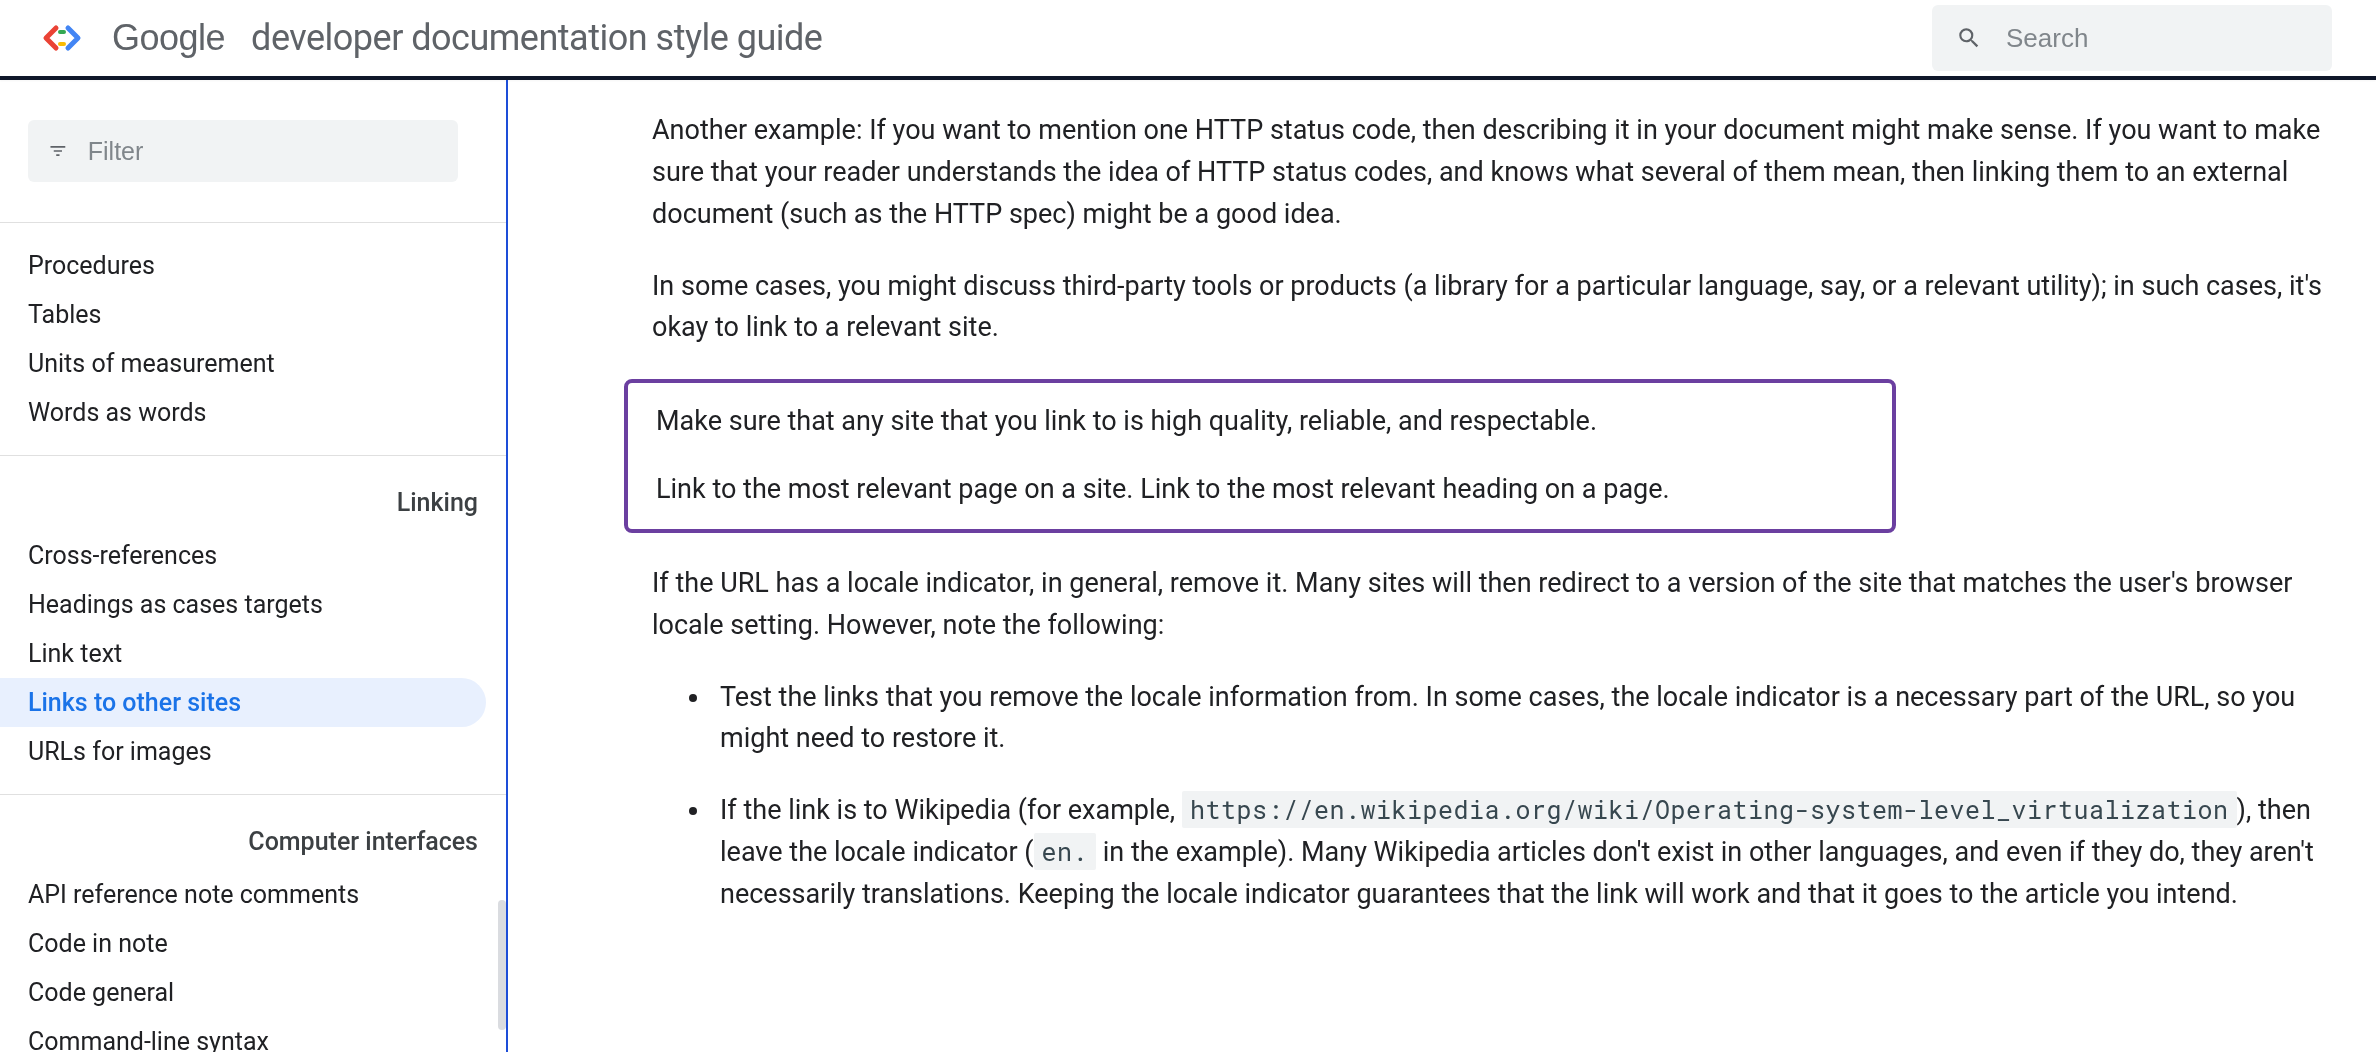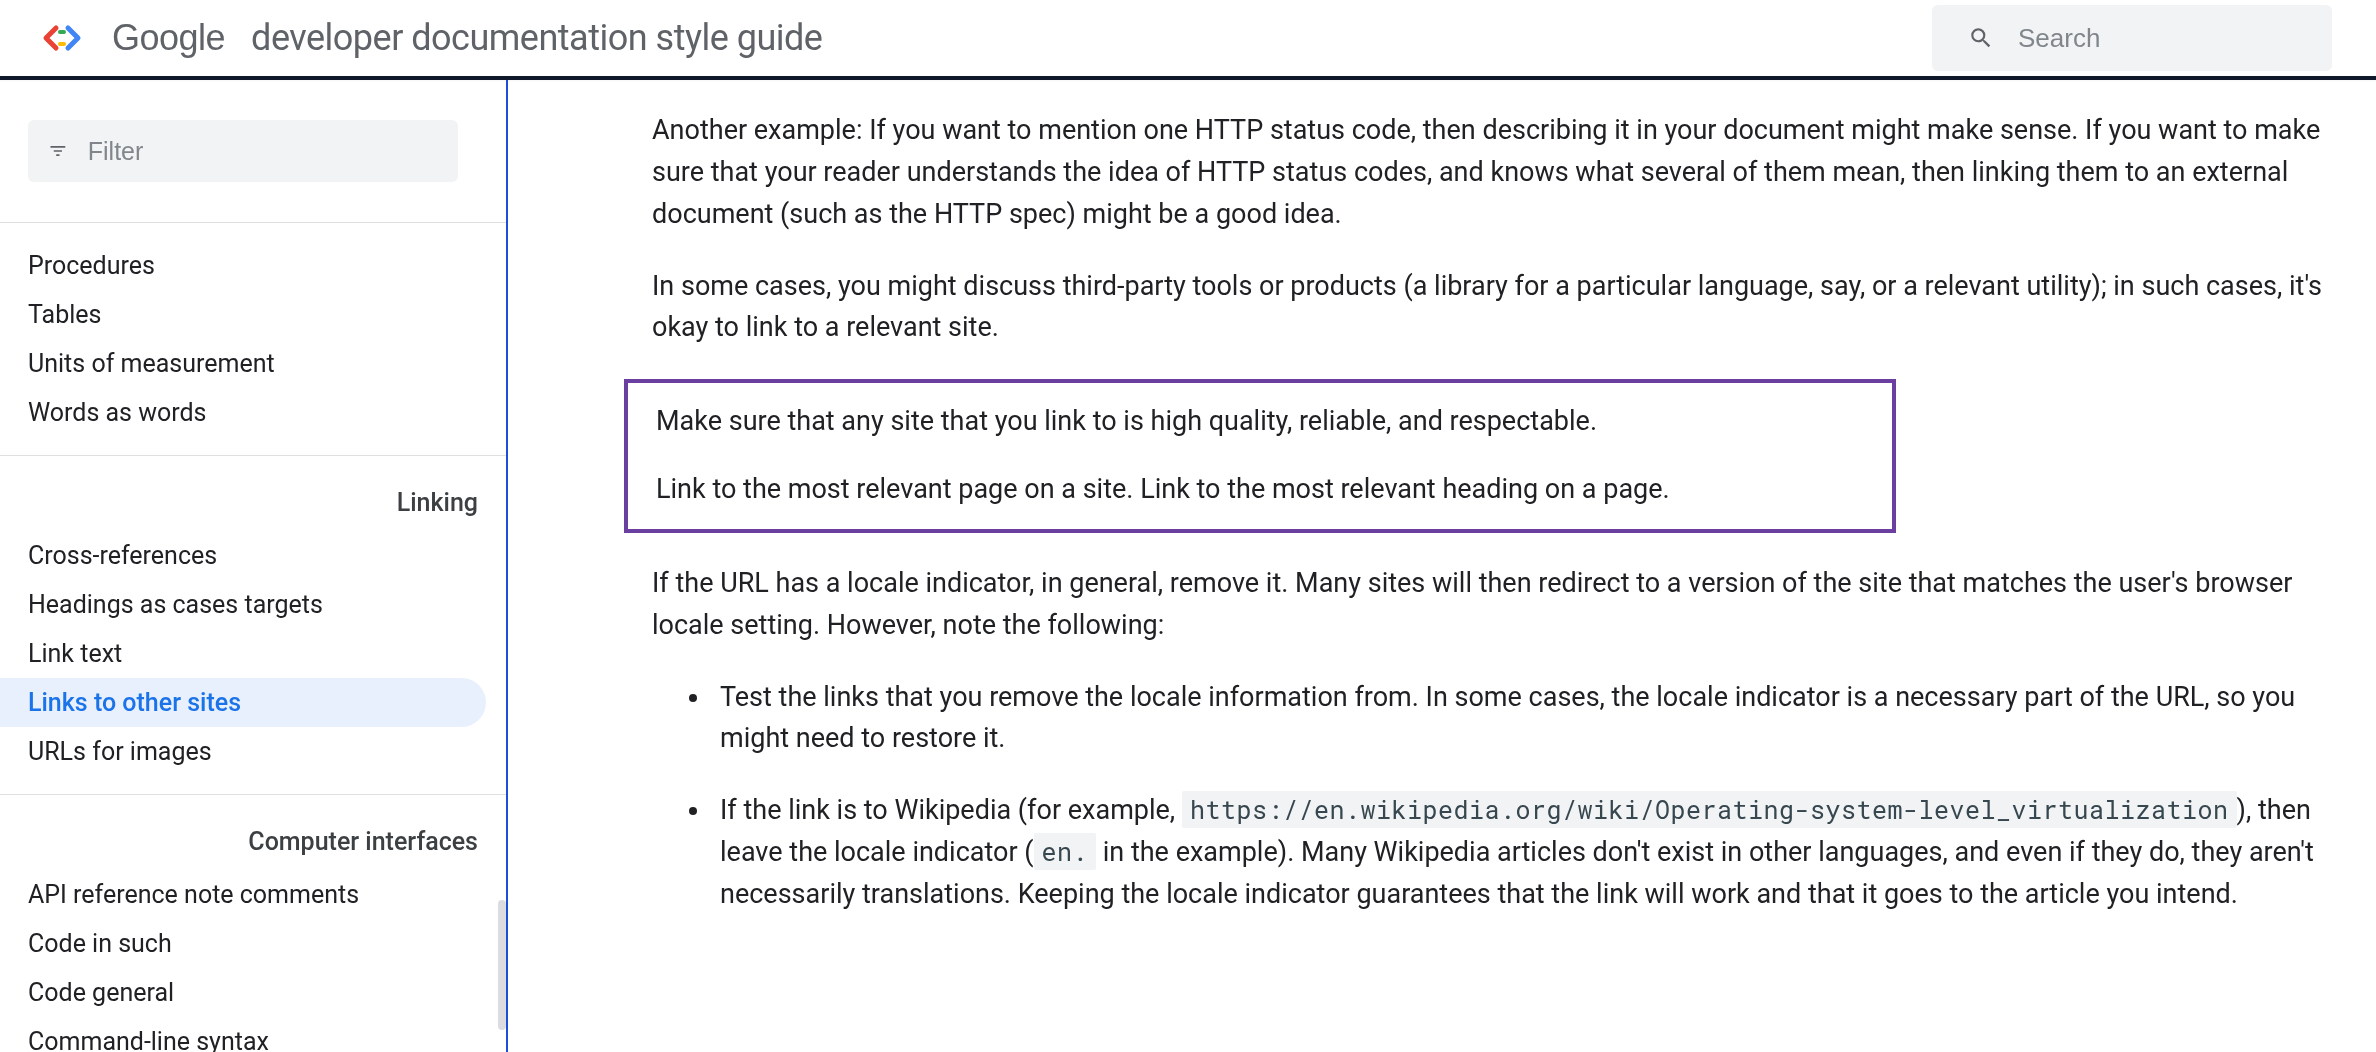--- a/index.html
+++ b/index.html
@@ -46,21 +46,21 @@
     margin-left: 6px;
   }
   .header-spacer { flex: 1; }
   .search-wrap {
     width: 400px;
     height: 66px;
     background: #f1f3f4;
     border-radius: 6px;
     display: flex;
     align-items: center;
-    padding: 0 36px;
+    padding: 0 24px;
     gap: 24px;
     margin-right: 4px;
   }
   .search-wrap svg { flex-shrink: 0; }
   .search-wrap input {
     border: none;
     background: transparent;
     outline: none;
     font-size: 26px;
     color: #5f6368;
@@ -150,21 +150,21 @@
     font-family: "Roboto Mono", ui-monospace, Menlo, Consolas, monospace;
     background: #f1f3f4;
     padding: 2px 8px;
     border-radius: 2px;
     font-size: 25px;
     color: #37474f;
     letter-spacing: 0.5px;
   }
   .highlight-box {
     border: 4px solid #6b3fa0;
-    border-radius: 0;
+    border-radius: 8px;
     padding: 18px 28px;
     margin: 0 0 30px -28px;
     width: 1272px;
   }
   .highlight-box p { margin-bottom: 26px; }
   .highlight-box p:last-child { margin-bottom: 0; }
 </style>
 </head>
 <body>
 
@@ -213,21 +213,21 @@
       <a class="nav-item">Headings as cases targets</a>
       <a class="nav-item">Link text</a>
       <a class="nav-item active">Links to other sites</a>
       <a class="nav-item">URLs for images</a>
     </div>
 
     <div class="nav-divider"></div>
     <div class="nav-group">
       <div class="nav-heading">Computer interfaces</div>
       <a class="nav-item">API reference note comments</a>
-      <a class="nav-item">Code in such</a>
+      <a class="nav-item">Code in note</a>
       <a class="nav-item">Code general</a>
       <a class="nav-item">Command-line syntax</a>
     </div>
   </nav>
 
   <div class="gutter"></div>
 
   <main class="content">
     <p>Another example: If you want to mention one HTTP status code, then describing it in your document might make sense. If you want to make sure that your reader understands the idea of HTTP status codes, and knows what several of them mean, then linking them to an external document (such as the HTTP spec) might be a good idea.</p>
     <p>In some cases, you might discuss third-party tools or products (a library for a particular language, say, or a relevant utility); in such cases, it's okay to link to a relevant site.</p>

